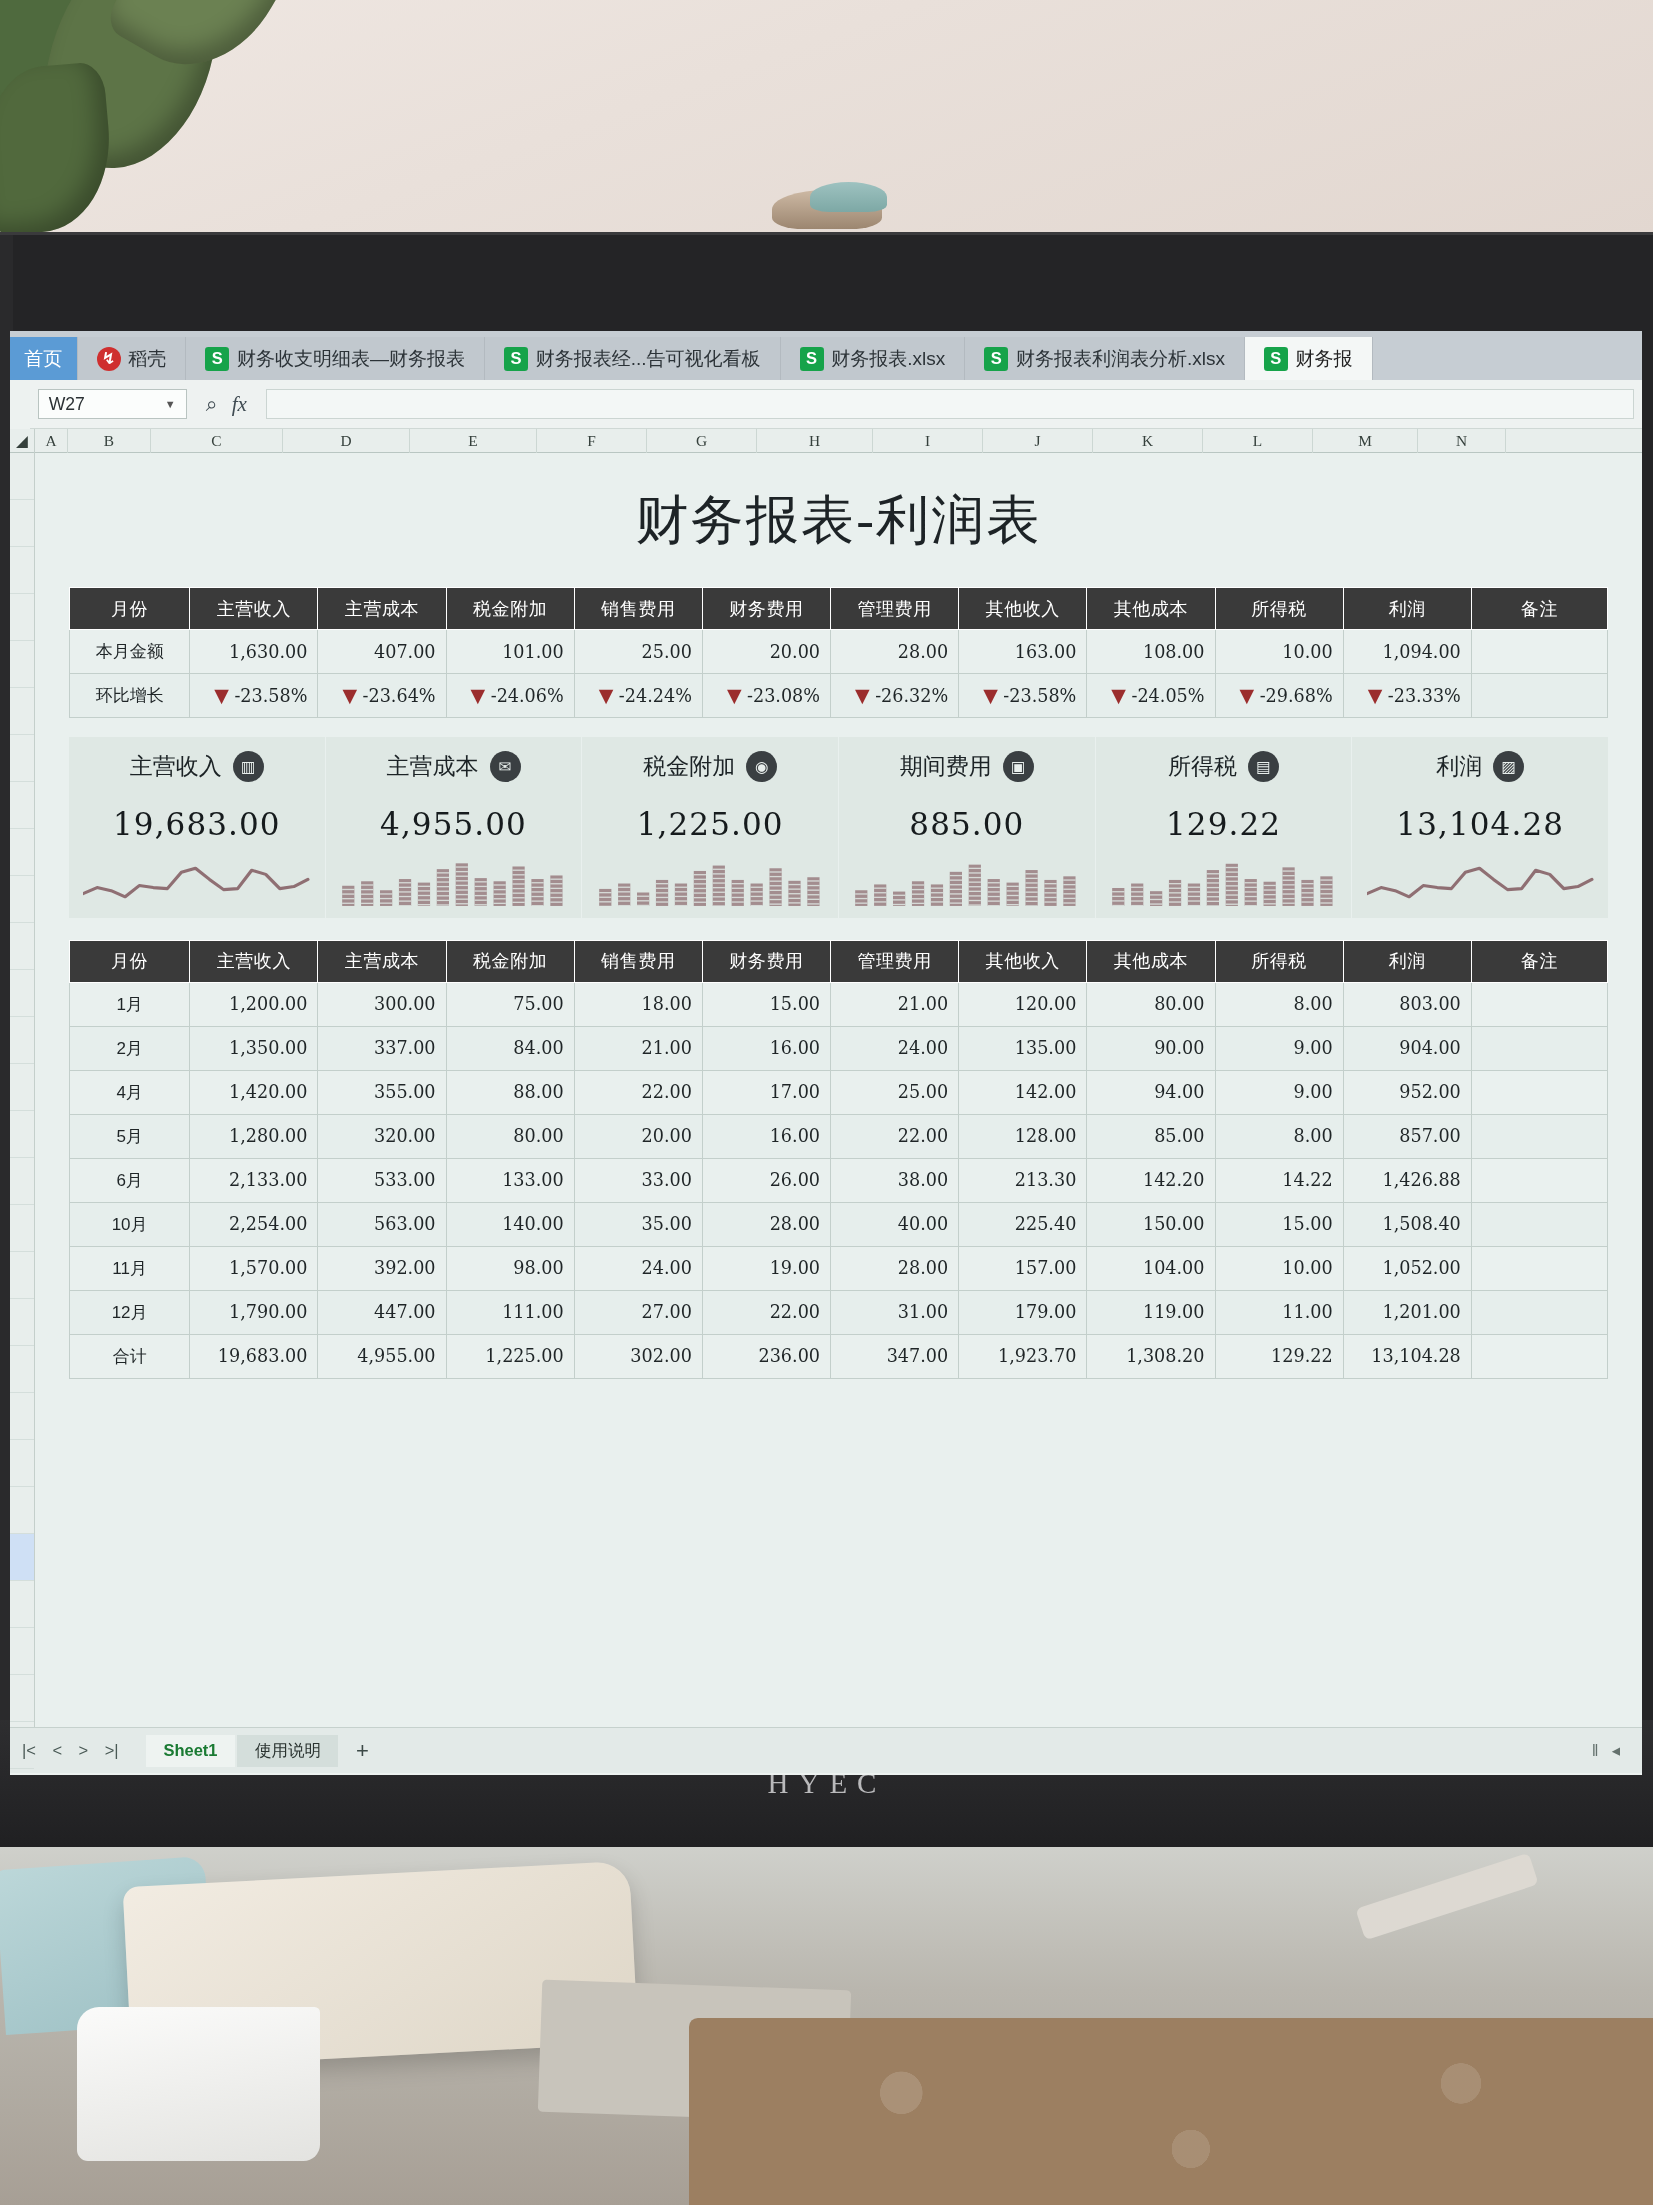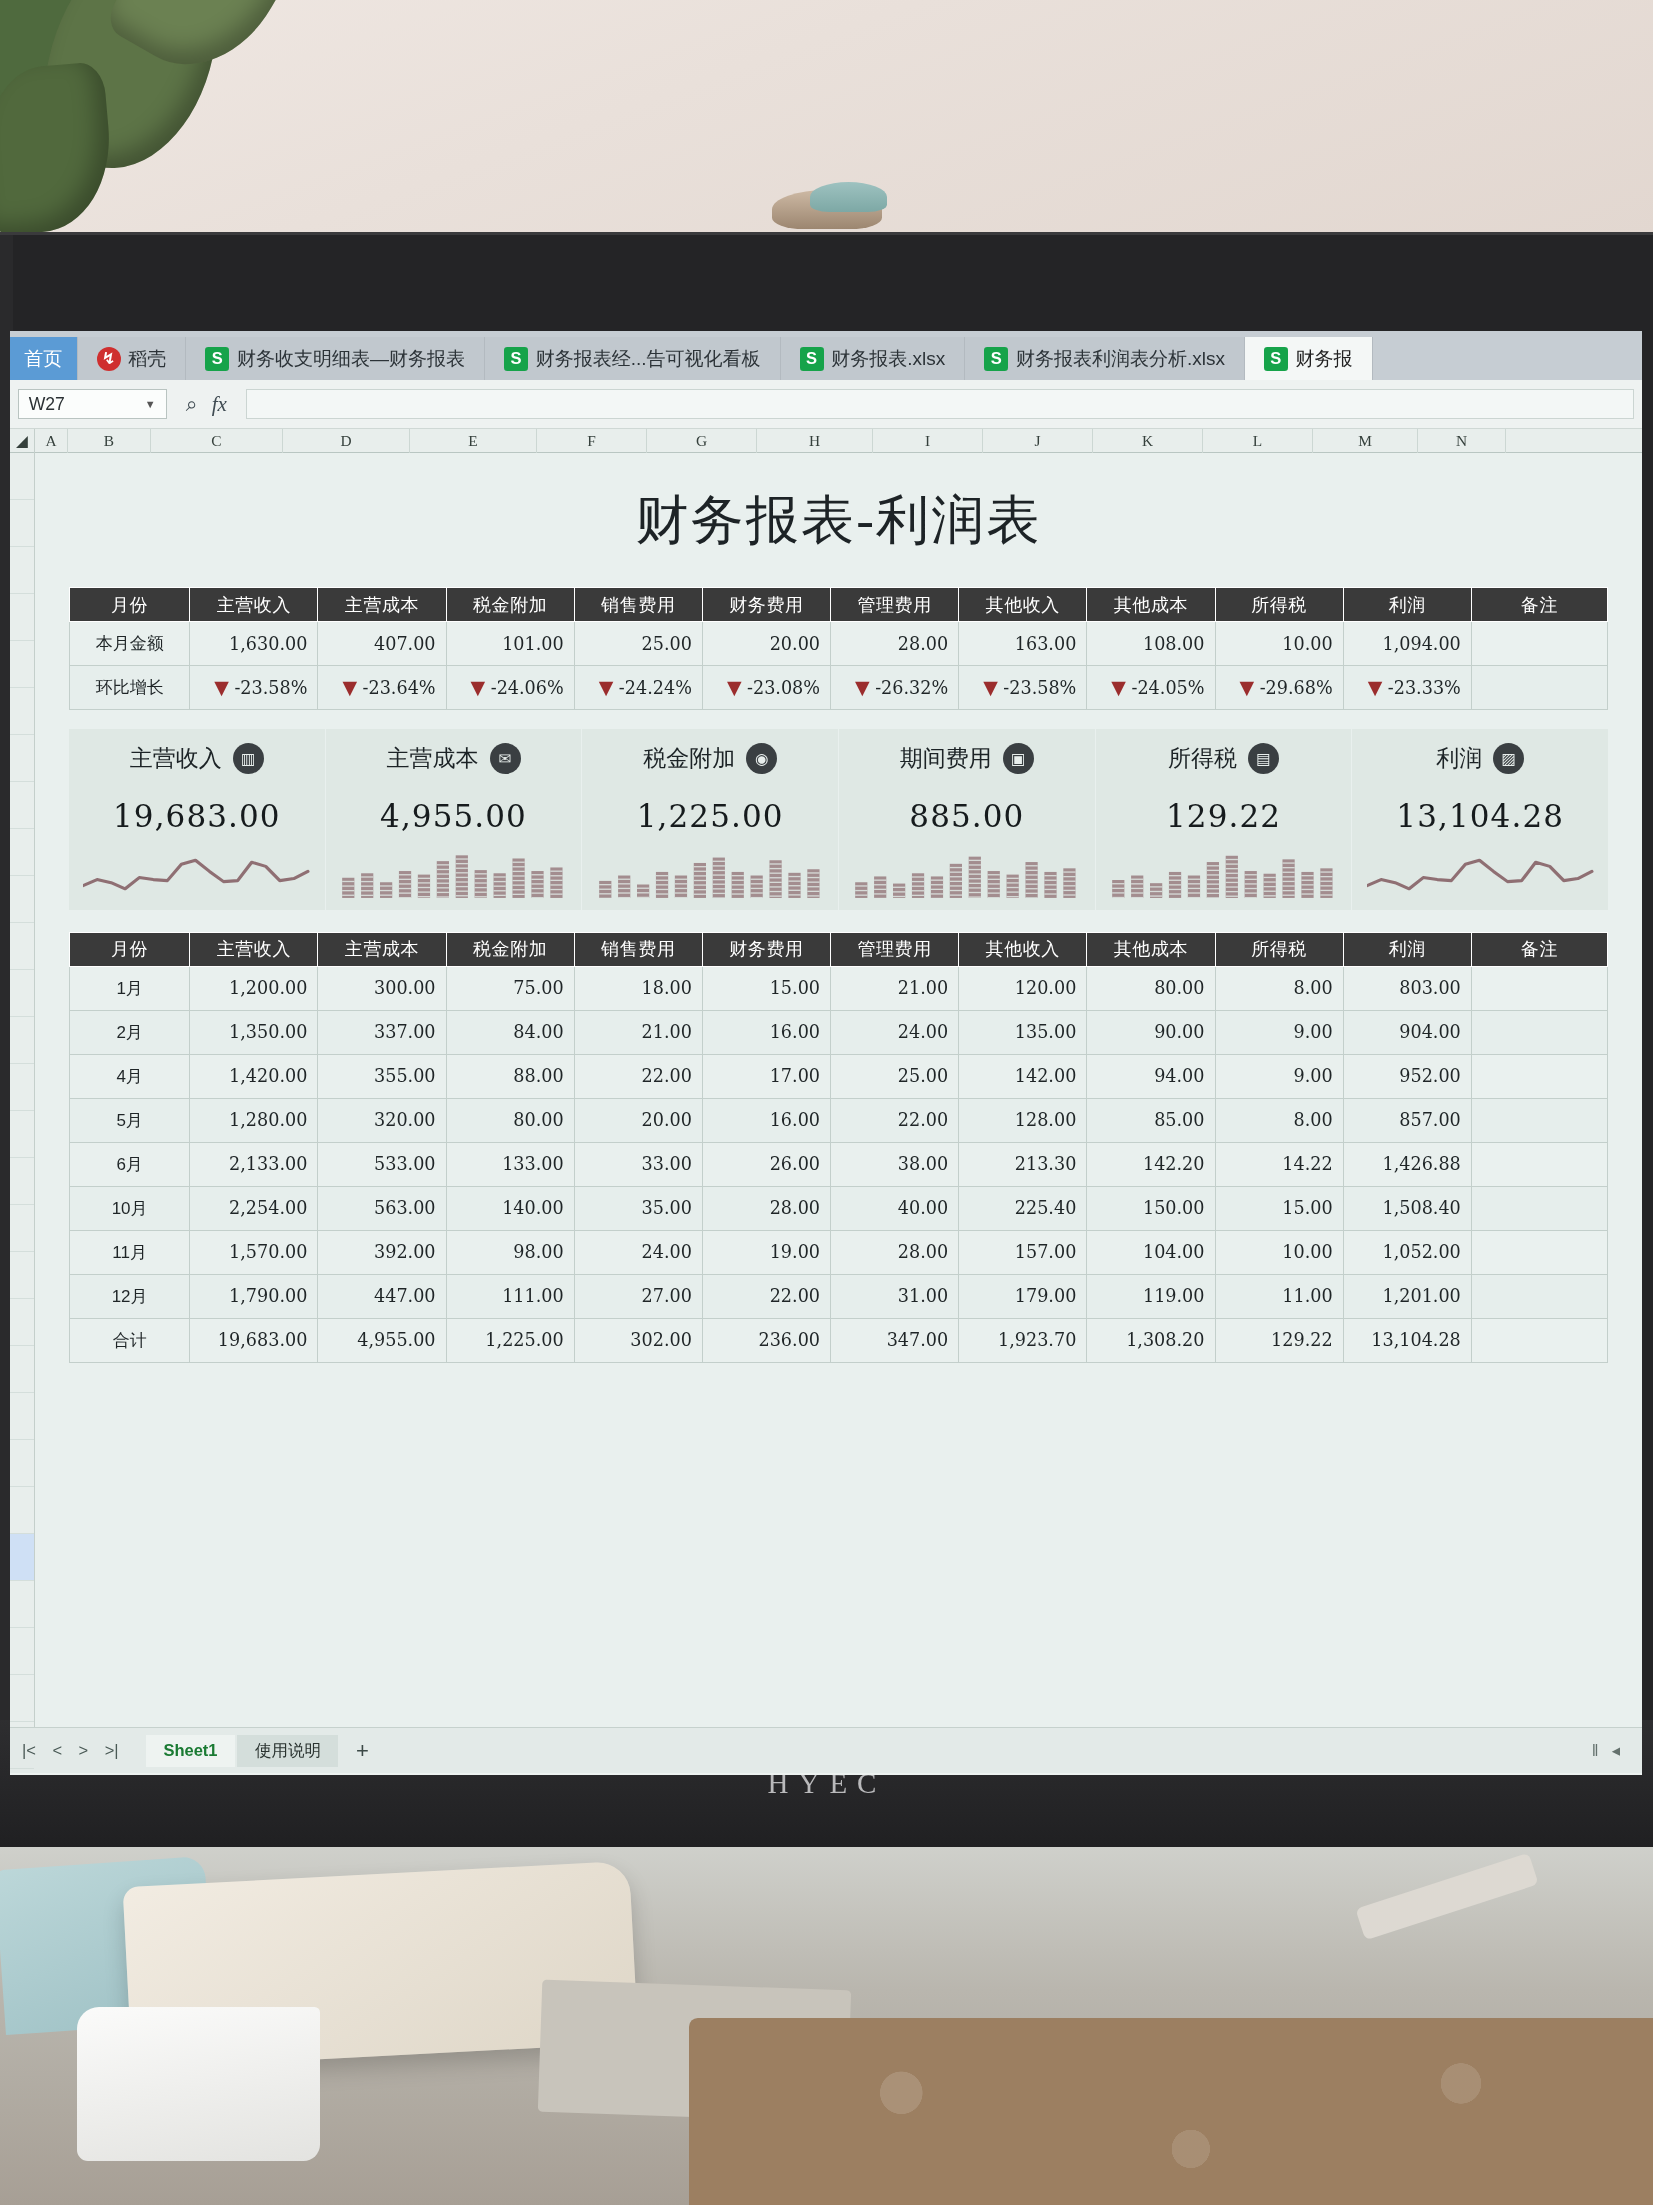--- a/index.html
+++ b/index.html
@@ -77,21 +77,21 @@
     width:24px; height:24px; border-radius:3.3px; display:flex;
     align-items:center; justify-content:center; color:#fff;
     font-size:16.5px; font-weight:bold; flex:none;
   }
   .tabicon.s { background:#16a34a; }
   .tabicon.d { background:#cf2f2f; border-radius:50%; }
 
   
   .formulabar {
     height:49px; background:#eef2f1; display:flex; align-items:center;
-    gap:0px; padding:0 7.7px; border-bottom:0.6px solid #cfd8d5;
+    gap:0px; padding:0 7.7px; border-bottom:0.6px solid #cfd8d5;margin-left:20px;
   }
   .namebox {
     width:149px; height:30px; background:#fbfdfc; border:0.6px solid #b9c4c1;
     display:flex; align-items:center; padding:0 10px; font-size:17.6px; color:#2b3134;
     justify-content:space-between;
   }
   .namebox .caret { font-size:11px; color:#555; }
   .fxgroup { display:flex; align-items:center; gap:14.3px; padding:0 19px; }
   .fxgroup .icn { font-size:21px; color:#3f4b52; }
   .fxinput {
@@ -123,21 +123,21 @@
   .doc-title {
     text-align:center; font-size:53px; color:#1d2326; letter-spacing:2.2px;
     padding-top:32px; padding-bottom:30px;
     font-family:Liberation Serif, serif; font-weight:normal;
   }
 
   
   table.ftab { border-collapse:collapse; width:100%; table-layout:fixed; }
   table.ftab th {
     background:#3a3a3a; color:#ffffff; font-size:18px; font-weight:normal;
-    height:34px; border:1.1px solid #ffffff; text-align:center; letter-spacing:0.6px;
+    height:42px; border:1.1px solid #ffffff; text-align:center; letter-spacing:0.6px;
   }
   table.ftab td {
     height:44px; border:0.6px solid #c3cfcb; font-size:17.6px; color:#1f2527;
     background:#e9f0ee; padding:0 10px;
     font-family:"DejaVu Serif","Liberation Serif",serif;
   }
   table.ftab td.m  { text-align:center; font-family:"Liberation Sans",sans-serif; font-size:17px;}
   table.ftab td.n  { text-align:right; }
   table.ftab td.blank { background:#eaf1ef; }
   table.ftab tbody tr:nth-child(even) td { background:#e6eeec; }

